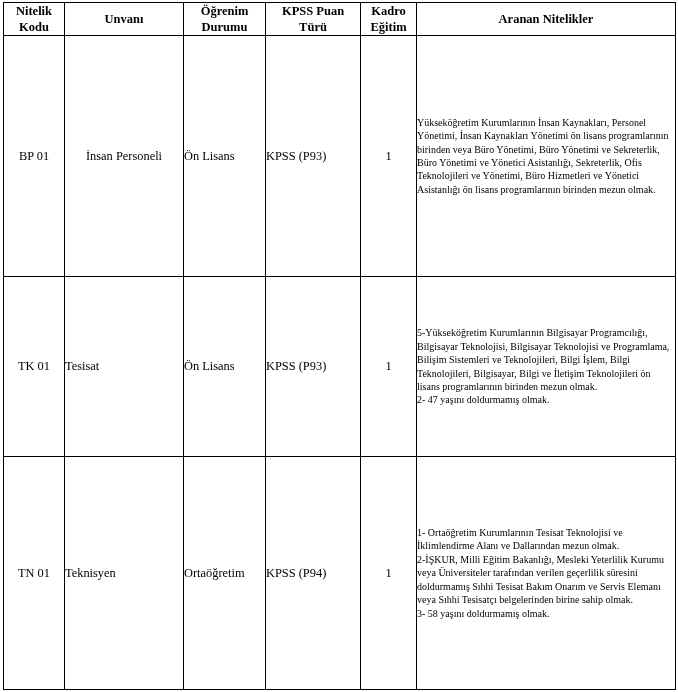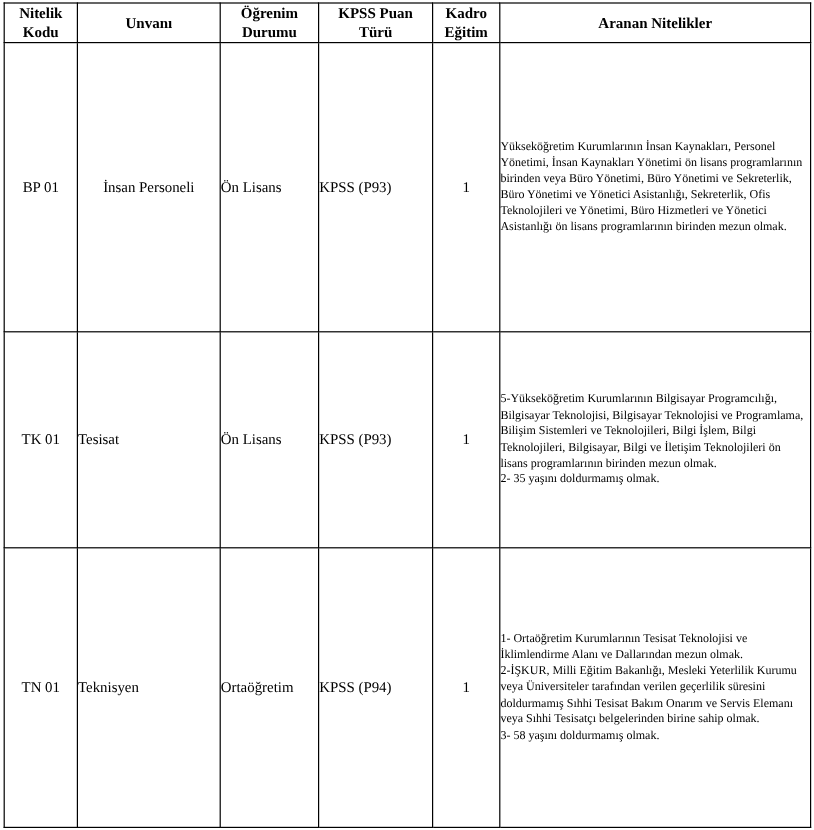--- a/index.html
+++ b/index.html
@@ -135,21 +135,21 @@
     </tr>
 
     <tr class="row-2">
       <td class="cell-code">TK 01</td>
       <td class="cell-title">Tesisat</td>
       <td class="cell-edu">Ön Lisans</td>
       <td class="cell-score">KPSS (P93)</td>
       <td class="cell-count">1</td>
       <td class="cell-desc">
         <span class="desc-line">5-Yükseköğretim Kurumlarının Bilgisayar Programcılığı, Bilgisayar Teknolojisi, Bilgisayar Teknolojisi ve Programlama, Bilişim Sistemleri ve Teknolojileri, Bilgi İşlem, Bilgi Teknolojileri, Bilgisayar, Bilgi ve İletişim Teknolojileri ön lisans programlarının birinden mezun olmak.</span>
-        <span class="desc-line">2- 35 yaşını doldurmamış olmak.</span>
+        <span class="desc-line">2- 47 yaşını doldurmamış olmak.</span>
       </td>
     </tr>
 
     <tr class="row-3">
       <td class="cell-code">TN 01</td>
       <td class="cell-title">Teknisyen</td>
       <td class="cell-edu">Ortaöğretim</td>
       <td class="cell-score">KPSS (P94)</td>
       <td class="cell-count">1</td>
       <td class="cell-desc">

